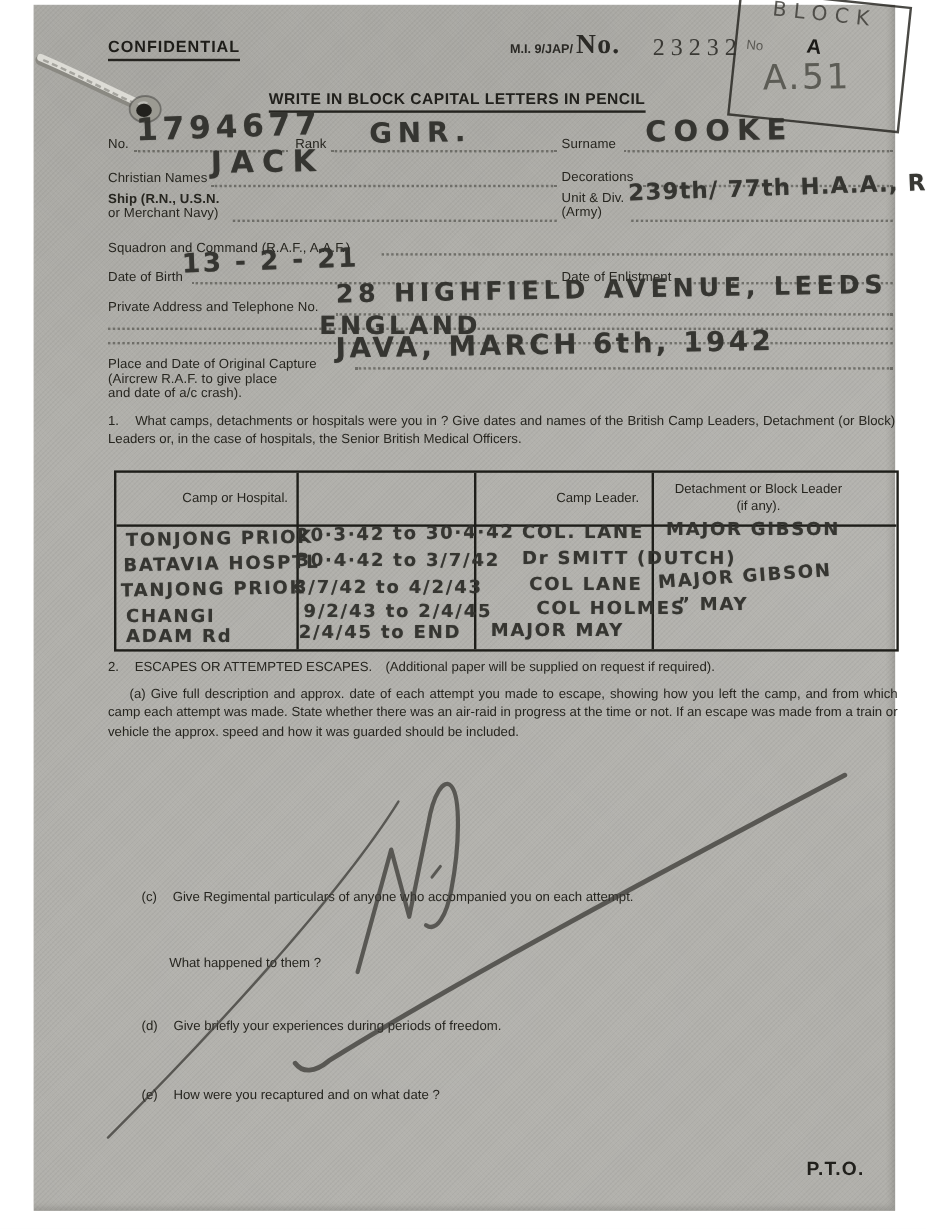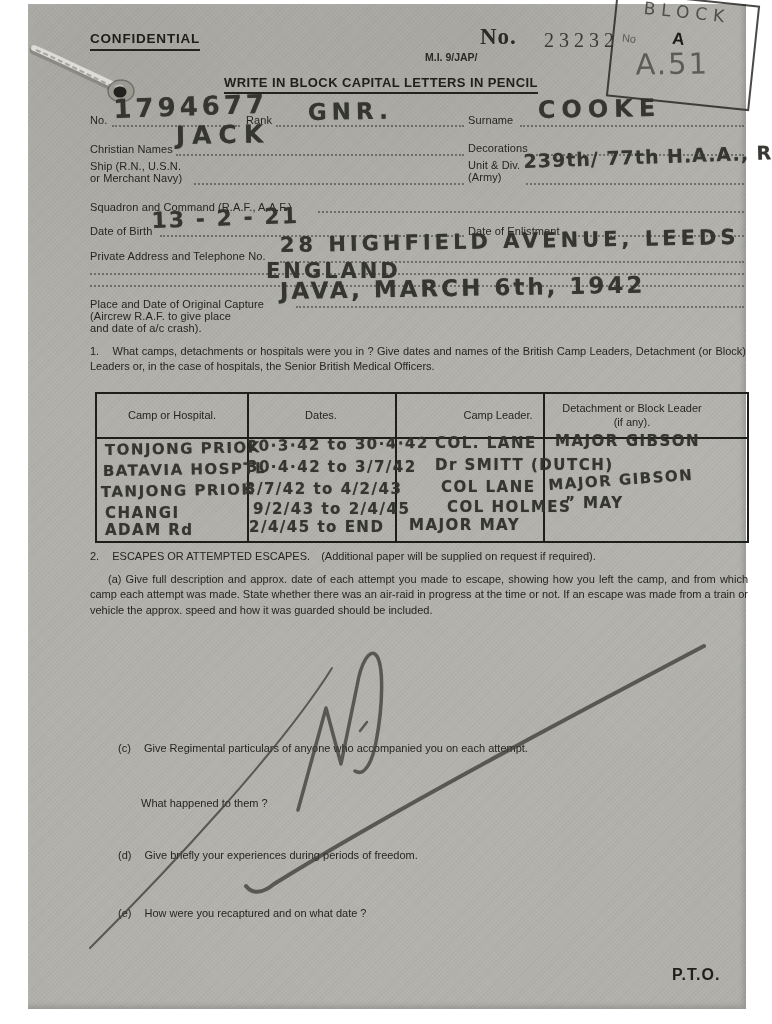--- a/index.html
+++ b/index.html
@@ -20,21 +20,21 @@
   .lbl  { position:absolute; font-size:11px; color:#26251f; white-space:nowrap; letter-spacing:.1px; }
   .para { position:absolute; font-size:11px; color:#26251f; line-height:1.4; text-align:justify; }
   .dots { position:absolute; height:0; border-bottom:2px dotted rgba(48,47,42,.5); }
   .hw   { position:absolute; font-family:"DejaVu Sans",sans-serif; font-weight:600;
           color:rgba(50,49,45,.93); white-space:nowrap; transform-origin:left bottom;
           text-shadow:0 0 .7px rgba(50,49,45,.55); }
   .conf { position:absolute; left:62px; top:27px; font-size:13.5px; font-weight:bold; letter-spacing:.8px;
           color:#1e1d19; border-bottom:2.5px solid #24231f; padding-bottom:3px; }
   .head-instr { position:absolute; left:196px; top:71px; font-size:13px; font-weight:bold; color:#21201c;
           letter-spacing:.4px; border-bottom:2px solid #24231f; padding-bottom:2px; }
-  .mi9  { position:absolute; left:397px; top:31px; font-size:10.5px; font-weight:bold; color:#2a2925;margin-top:16px; }
+  .mi9  { position:absolute; left:397px; top:31px; font-size:10.5px; font-weight:bold; color:#2a2925; }
   .stamp-no { position:absolute; left:452px; top:20px; font-family:"Liberation Serif",serif;
           font-weight:700; font-size:23px; color:#2b2a26; letter-spacing:1px; }
   .file-num { position:absolute; left:516px; top:25px; font-family:"Liberation Serif",serif;
           font-size:20px; color:rgba(45,44,40,.9); letter-spacing:5px; }
   .stampbox { position:absolute; left:583px; top:-6px; width:140px; height:102px;
           border:2.5px solid rgba(42,41,37,.85); transform:rotate(6deg); }
   .stampbox .blk { position:absolute; left:0; right:0; top:2px; text-align:center; font-family:"DejaVu Sans",sans-serif;
           font-size:17px; letter-spacing:6px; color:rgba(55,54,49,.8); font-weight:500; }
   .stampbox .sm-no { position:absolute; left:8px; top:38px; font-size:11px; color:rgba(60,59,53,.75); }
   .stampbox .big-a { position:absolute; left:58px; top:30px; font-size:17px; font-weight:800; color:#1c1b18; }
@@ -89,21 +89,21 @@
     <div class="lbl" style="left:440px;top:110px;">Surname</div>
     <div class="dots" style="left:492px;top:121px;width:224px;"></div>
     <div class="hw" style="left:510px;top:92px;font-size:24px;letter-spacing:6px;transform:rotate(-1deg);">COOKE</div>
 
     <div class="lbl" style="left:62px;top:139px;text-align:center;">Christian Names</div>
     <div class="dots" style="left:148px;top:150px;width:288px;"></div>
     <div class="hw" style="left:148px;top:117px;font-size:25px;letter-spacing:7px;transform:rotate(-1deg);">JACK</div>
     <div class="lbl" style="left:440px;top:138px;">Decorations</div>
     <div class="dots" style="left:508px;top:150px;width:208px;"></div>
 
-    <div class="lbl" style="left:62px;top:156px;">Ship (R.N., U.S.N.</div>
+    <div class="lbl" style="left:62px;top:156px;font-weight:bold;">Ship (R.N., U.S.N.</div>
     <div class="lbl" style="left:62px;top:168px;">or Merchant Navy)</div>
     <div class="dots" style="left:166px;top:179px;width:270px;"></div>
     <div class="lbl" style="left:440px;top:155px;">Unit &amp; Div.</div>
     <div class="lbl" style="left:440px;top:167px;">(Army)</div>
     <div class="dots" style="left:498px;top:179px;width:218px;"></div>
     <div class="hw" style="left:496px;top:146px;font-size:19px;letter-spacing:1px;transform:rotate(-2deg);">239th/ 77th H.A.A., RA.</div>
 
     <div class="lbl" style="left:62px;top:197px;">Squadron and Command (R.A.F., A.A.F.)</div>
     <div class="dots" style="left:290px;top:207px;width:426px;"></div>
 
@@ -129,22 +129,21 @@
     <div class="para" style="left:62px;top:340px;width:656px;">
       <span class="qnum">1.</span>
       <span>What camps, detachments or hospitals were you in ?   Give dates and names of the British Camp Leaders, Detachment (or Block) Leaders or, in the case of hospitals, the Senior British Medical Officers.</span>
     </div>
 
     <div class="tbl">
       <div class="vline" style="left:150px;"></div>
       <div class="vline" style="left:298px;"></div>
       <div class="vline" style="left:446px;"></div>
       <div class="hline"></div>
-      <div class="th" style="left:0;width:150px;">Camp or Hospital.</div>
-      <div class="th" style="left:150px;width:148px;">Dates.</div>
+      <div class="th" style="left:0;width:150px;padding-left:24px;">Camp or Hospital.</div>
       <div class="th" style="left:300px;width:122px;margin-left:40px;">Camp Leader.</div>
       <div class="th" style="left:446px;width:150px;margin-left:14px;">Detachment or Block Leader (if any).</div>
 
       <div class="hw tbl-hw" style="left:8px;top:47px;transform:rotate(-1deg);">TONJONG PRIOK</div>
       <div class="hw tbl-hw" style="left:150px;top:43px;transform:rotate(-1deg);">20·3·42 to 30·4·42</div>
       <div class="hw tbl-hw" style="left:338px;top:40px;">COL. LANE</div>
       <div class="hw tbl-hw" style="left:458px;top:38px;">MAJOR GIBSON</div>
 
       <div class="hw tbl-hw" style="left:6px;top:68px;transform:rotate(-1deg);">BATAVIA HOSPTL</div>
       <div class="hw tbl-hw" style="left:150px;top:64px;">30·4·42 to 3/7/42</div>

